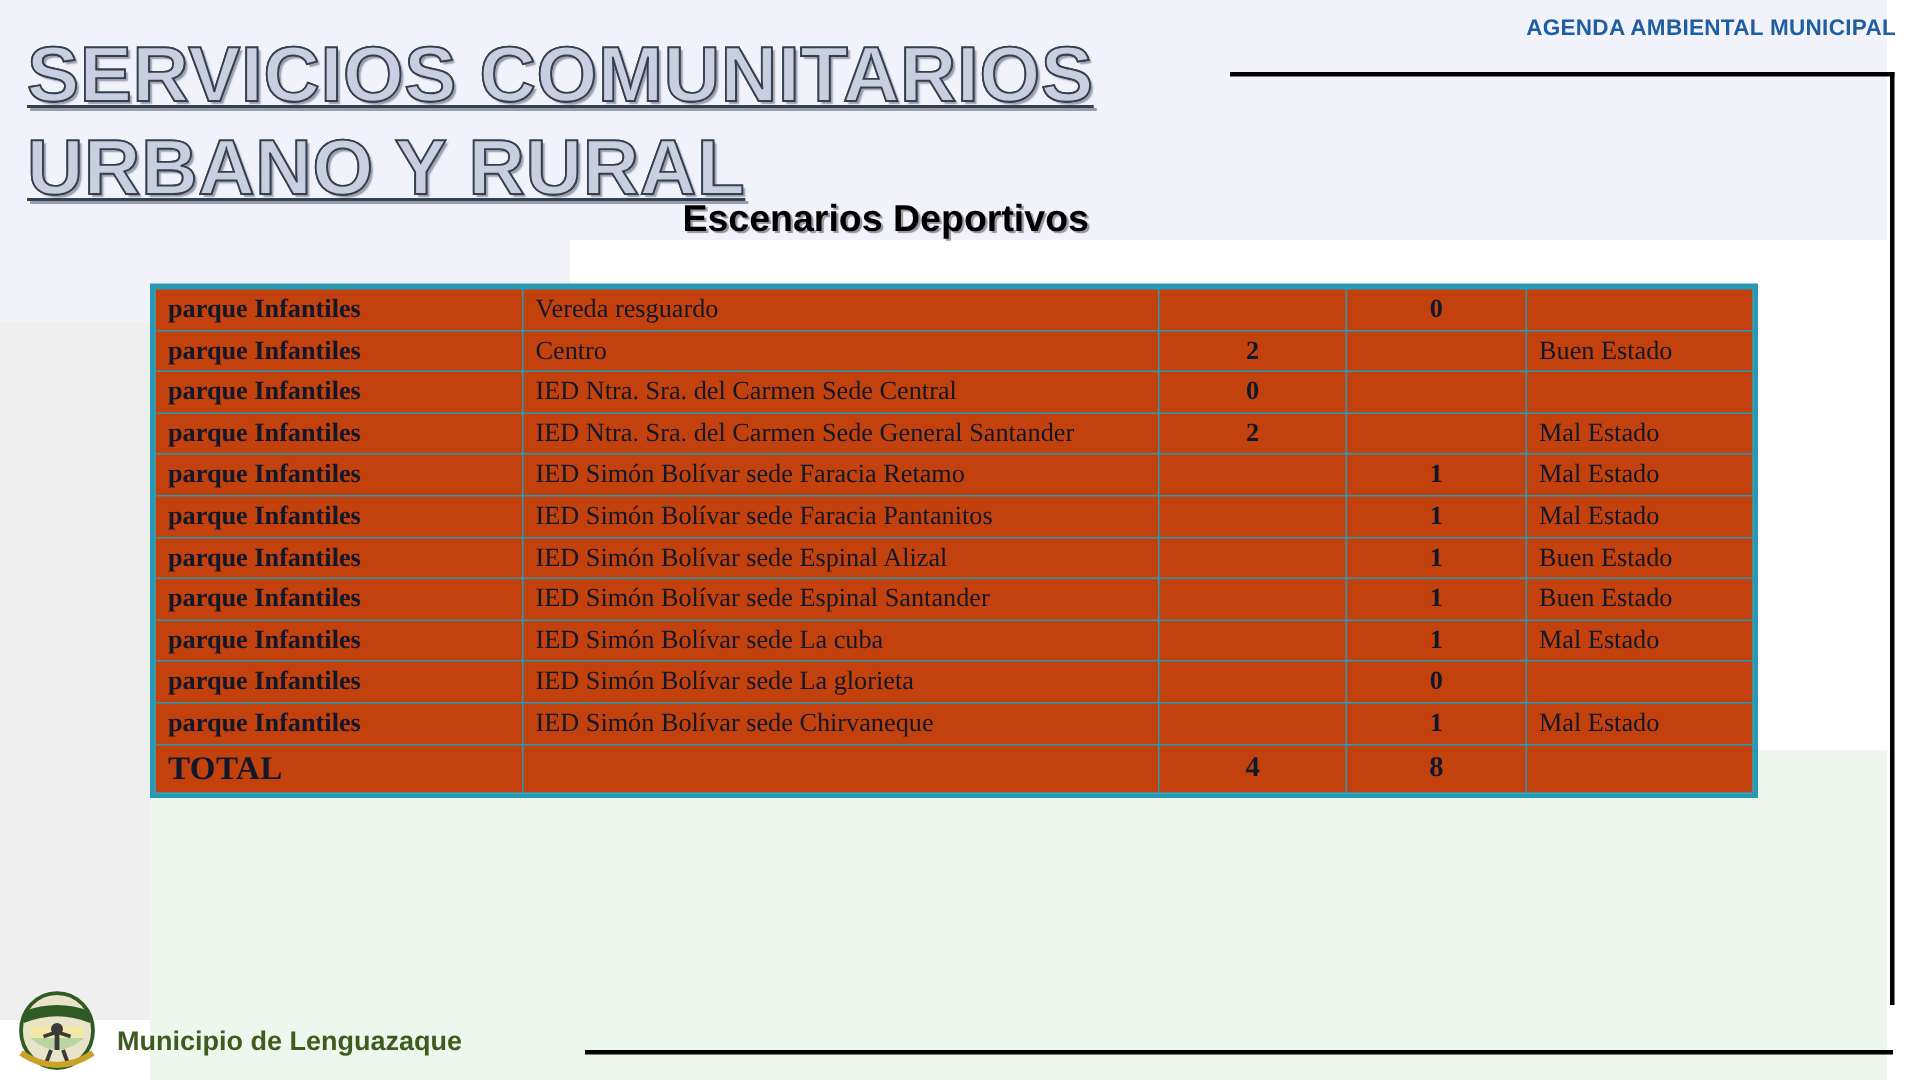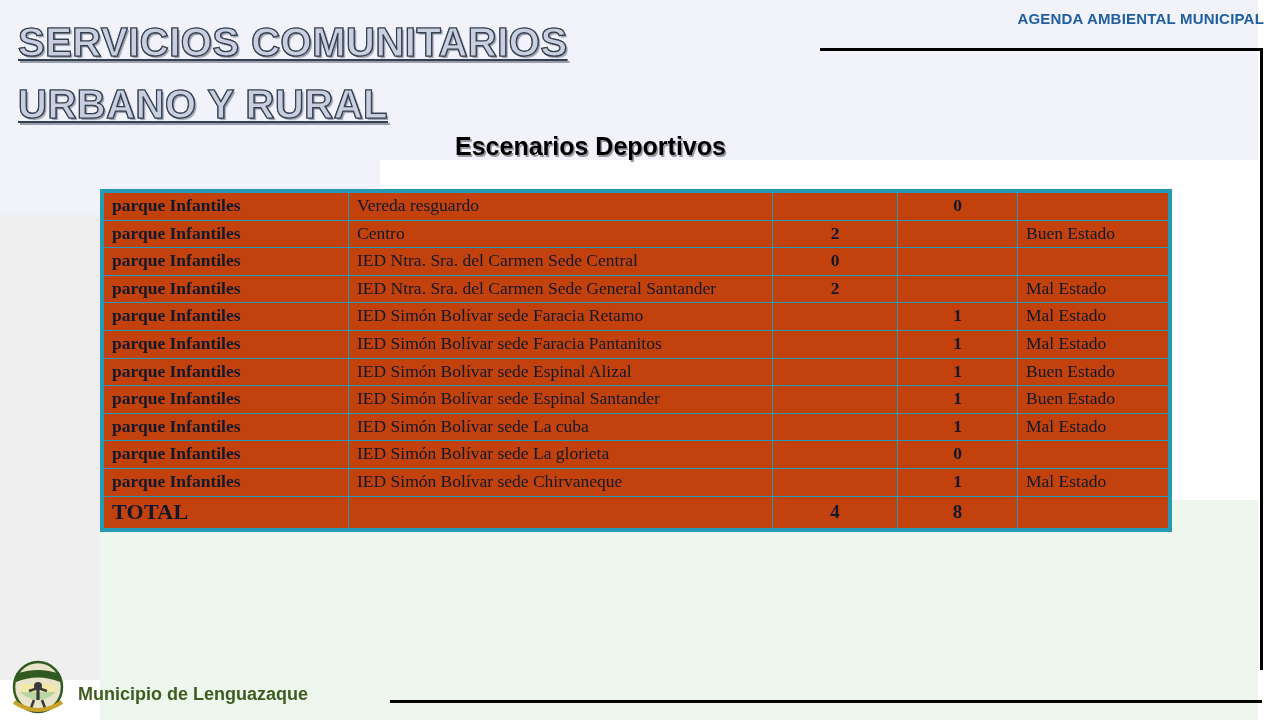--- a/index.html
+++ b/index.html
@@ -94,21 +94,21 @@
     top: 48px;
     width: 3px;
     height: 622px;
     background: #000000;
   }
 
   
   .title-line {
     position: absolute;
     left: 18px;
-    font-size: 40px;
+    font-size: 52px;
     font-weight: bold;
     color: #c9cfe0;
     letter-spacing: 0.5px;
     text-decoration: underline;
     text-decoration-thickness: 2px;
     text-underline-offset: 3px;
     -webkit-text-stroke: 1.2px #33404f;
     text-shadow: 2px 2px 1px rgba(80,90,110,0.55);
     white-space: nowrap;
   }

